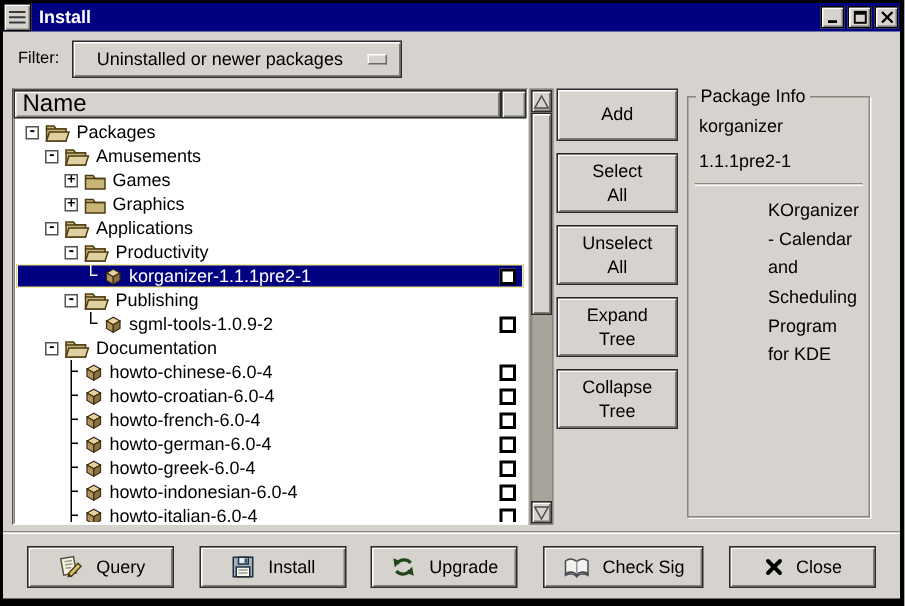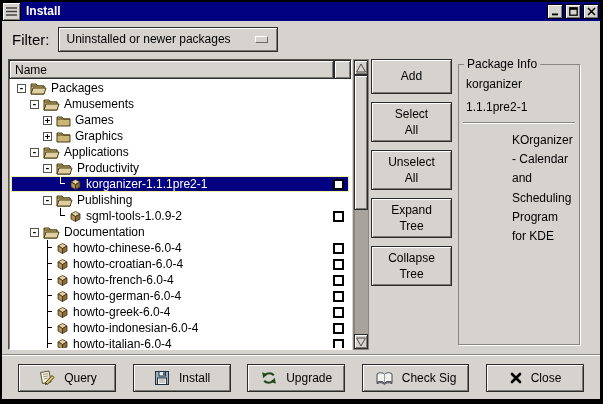--- a/index.html
+++ b/index.html
@@ -13,35 +13,35 @@
   
   #titlebar{position:absolute;top:0;left:0;right:0;height:19px;display:flex;align-items:stretch;background:var(--titlebar);}
   .tb-btn{width:19px;height:19px;background:var(--bg);border:1px solid #000;
     box-shadow:inset 1px 1px 0 #fff, inset -1px -1px 0 #7a7a72;
     display:flex;align-items:center;justify-content:center;padding:0;}
   #titlebar .win-btn{width:16px;height:15px;margin:2px 1px 2px 1px;}
   #title-text{flex:1;color:#fff;font-size:12px;font-weight:bold;line-height:19px;padding-left:5px;
     white-space:nowrap;overflow:hidden;}
   
   #filter-row{position:absolute;top:22px;left:0;right:0;height:30px;display:flex;align-items:center;}
-  #filter-label{font-size:15px;color:#000;margin-left:10px;}
+  #filter-label{font-size:11px;color:#000;margin-left:10px;}
   #filter-dropdown{margin-left:8px;width:220px;height:25px;display:flex;align-items:center;
     background:var(--bg);border:1px solid #2b2b2b;
     box-shadow:inset 1px 1px 0 #fff, inset -1px -1px 0 #7a7a72;cursor:default;}
-  #filter-value{font-size:12px;padding-left:8px;white-space:nowrap;text-align:center;}
+  #filter-value{font-size:12px;padding-left:16px;white-space:nowrap;text-align:center;}
   #dropdown-indicator{margin-left:auto;margin-right:9px;width:13px;height:7px;background:var(--bg);
     border-top:1px solid #fff;border-left:1px solid #fff;border-right:1px solid #6e6a63;border-bottom:1px solid #6e6a63;}
   
   #tree-frame{position:absolute;left:6px;top:57px;width:344px;height:291px;background:var(--list-bg);
     border-top:1px solid #56534d;border-left:1px solid #56534d;border-right:1px solid #fff;border-bottom:1px solid #fff;
     box-shadow:inset 1px 1px 0 #8a867f;}
   #list-header{display:flex;height:19px;}
   .hdr{background:var(--bg);border:1px solid #2b2b2b;
     box-shadow:inset 1px 1px 0 #fff, inset -1px -1px 0 #7a7a72;
-    font-size:12px;display:flex;align-items:center;padding-left:5px;}
+    font-size:16px;display:flex;align-items:center;padding-left:5px;}
   #name-column-header{flex:1;}
   #checkbox-column-header{width:17px;padding:0;}
   #tree-rows{position:absolute;left:2px;right:2px;top:20px;bottom:1px;overflow:hidden;}
   .tree-row{display:flex;align-items:center;height:16px;font-size:12px;color:#000;white-space:nowrap;}
   .tree-row.selected{background:var(--sel);color:#fff;outline:1px solid var(--sel-outline);outline-offset:-1px;}
   .indent{flex:none;height:100%;}
   .expander{flex:none;width:9px;height:9px;border:1px solid #56534d;background:#fff;color:#000;
     font:bold 9px/7px "DejaVu Sans Mono",monospace;text-align:center;margin-right:4px;}
   .conn{flex:none;width:9px;height:16px;position:relative;margin-right:4px;}
   .conn::before{content:"";position:absolute;left:4px;top:0;border-left:1px solid #000;}

